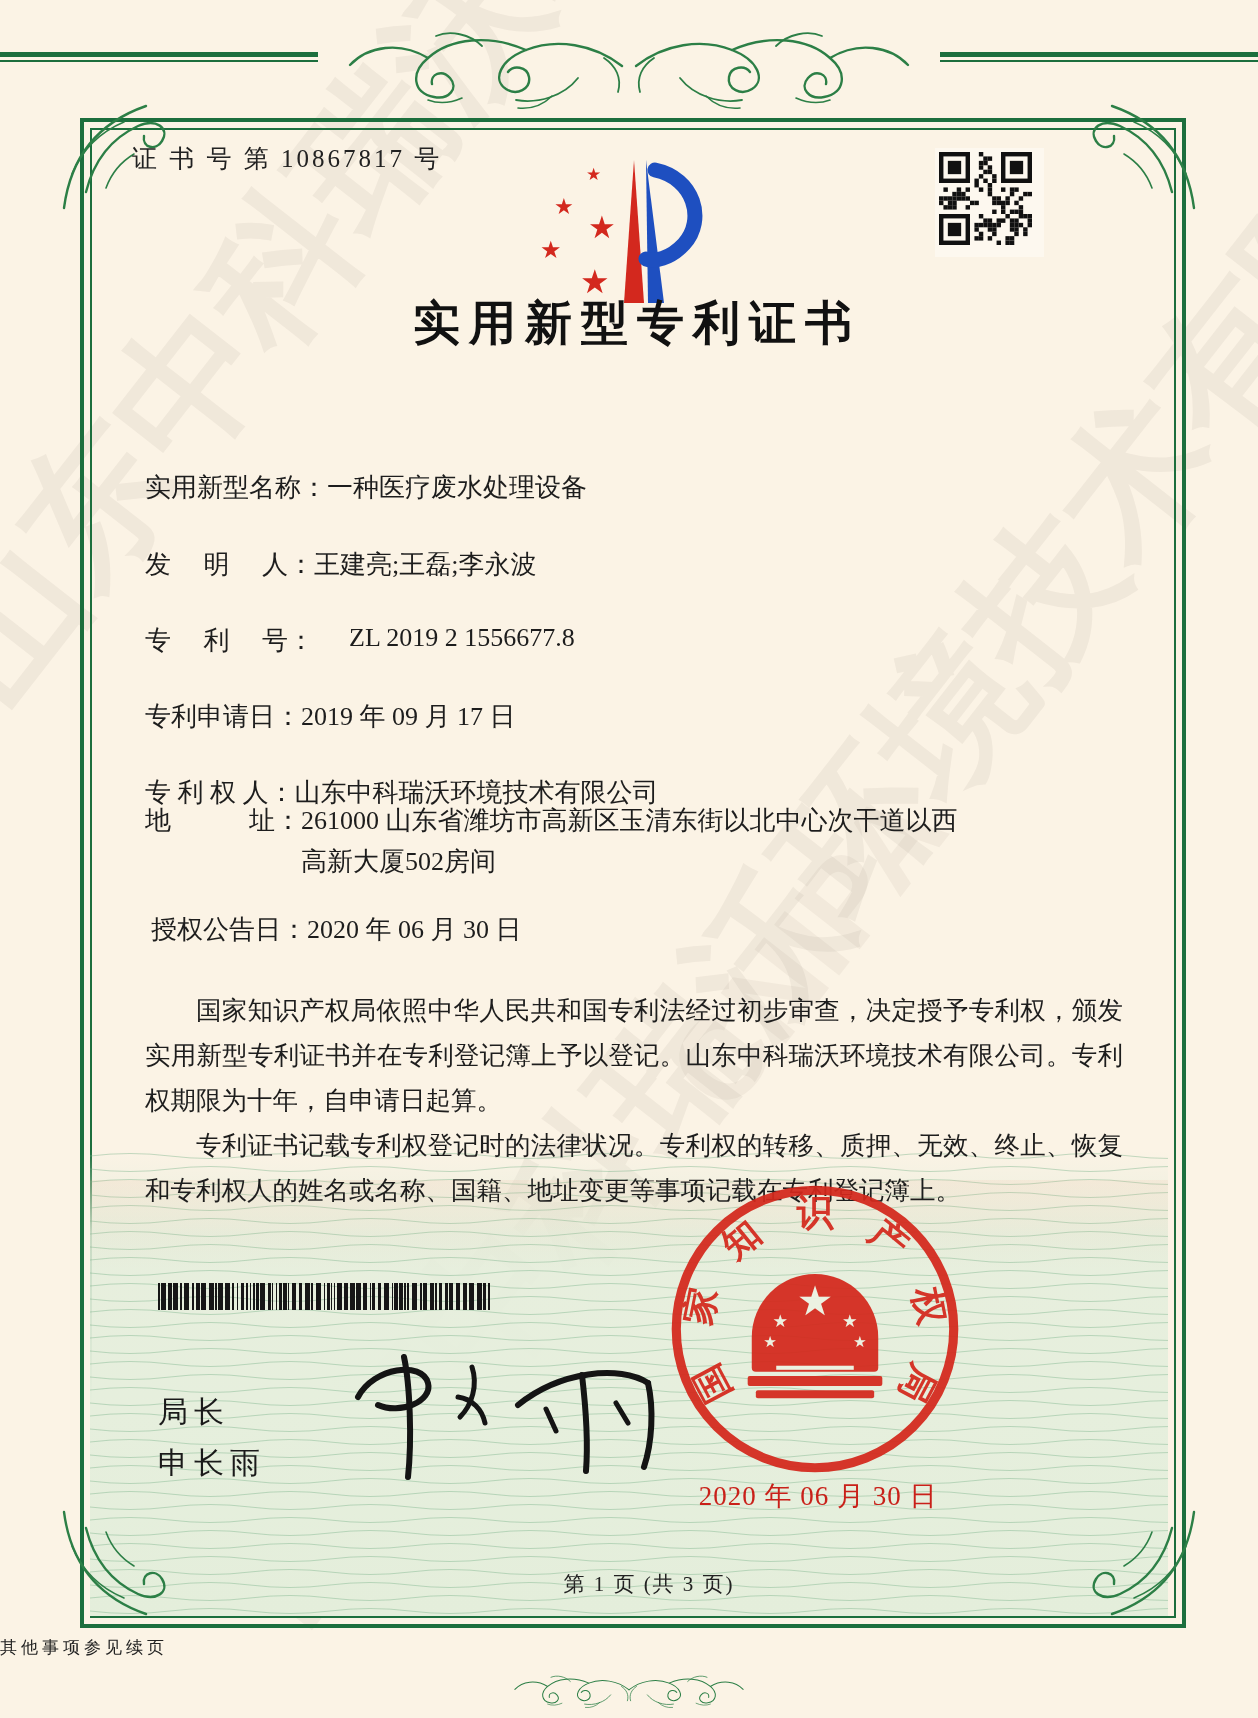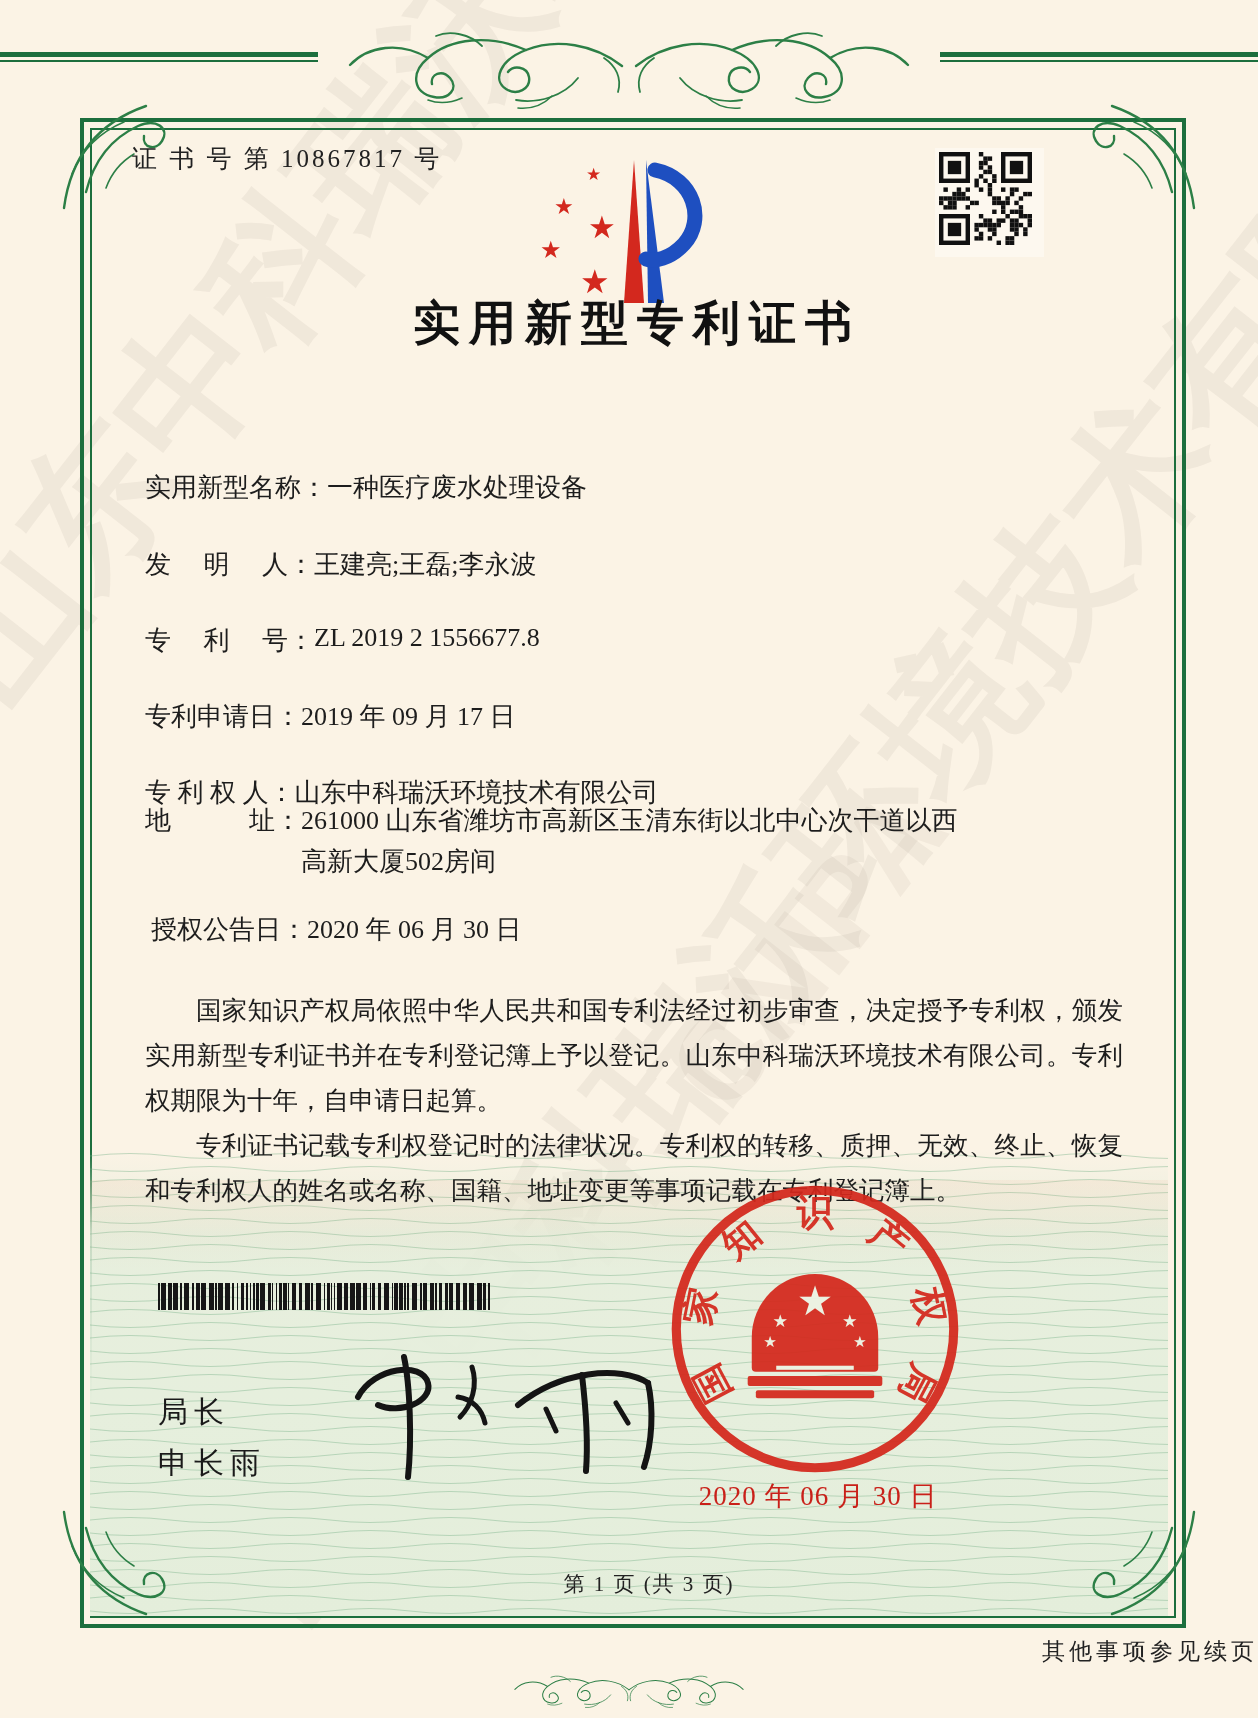--- a/index.html
+++ b/index.html
@@ -34,21 +34,21 @@
   .logo .star{position:absolute;color:#d3281e;line-height:1;}
 
   .qr{position:absolute;left:935px;top:148px;width:101px;height:101px;background:#fdf8ef;padding:4px;}
 
   .title{position:absolute;left:0;top:292px;width:100%;text-align:center;
       font-size:47px;font-weight:bold;letter-spacing:9px;color:#111;padding-left:8px;}
 
   .field{position:absolute;left:145px;font-size:26px;color:#1d1d1d;display:flex;}
   .field .lab{white-space:nowrap;}
   .field .val{white-space:nowrap;}
-  .f1{top:470px;} .f2{top:547px;} .f3{top:623px;} .f4{top:699px;} .f5{top:775px;}
+  .f1{top:470px;} .f2{top:547px;} .f3{top:623px;gap:35px;} .f4{top:699px;} .f5{top:775px;}
   .f6{top:800px;line-height:41px;}
   .f6 .val{white-space:normal;width:660px;}
   .f7{top:912px;width:990px;margin-left:6px;}
   .f7 .pair2{position:absolute;left:495px;top:0;display:flex;}
 
   .paras{position:absolute;left:145px;top:988px;width:978px;font-size:25.5px;
       line-height:45px;color:#1d1d1d;text-align:justify;}
   .paras p{margin:0;text-indent:2em;}
 
   .barcode{position:absolute;left:158px;top:1283px;width:338px;height:27px;}
@@ -59,22 +59,22 @@
 
   .signature{position:absolute;left:330px;top:1345px;width:350px;height:150px;}
 
   .seal{position:absolute;left:662px;top:1176px;width:306px;height:306px;opacity:0.93;}
   .seal-char{font-size:36px;font-weight:bold;fill:#d4281c;font-family:"Liberation Serif",serif;}
   .seal-date{position:absolute;left:688px;top:1478px;width:260px;text-align:center;
       font-size:27px;color:#c92019;letter-spacing:1px;}
 
   .page-foot{position:absolute;left:0;top:1570px;width:100%;text-align:center;
       font-size:21px;color:#222;letter-spacing:2px;padding-left:20px;}
-  .note{position:absolute;left:0;top:1636px;width:100%;text-align:right;
-      font-size:23px;color:#222;letter-spacing:4px;}
+  .note{position:absolute;left:0;top:1636px;width:100%;text-align:left;
+      font-size:17px;color:#222;letter-spacing:4px;}
 
   .bottom-orn{position:absolute;left:509px;top:1668px;z-index:3;}
   svg{display:block;}
 </style>
 </head>
 <body>
 
 <div class="page">
 
   <div class="wm wm1">山东中科瑞沃环境技术有限公司</div>

